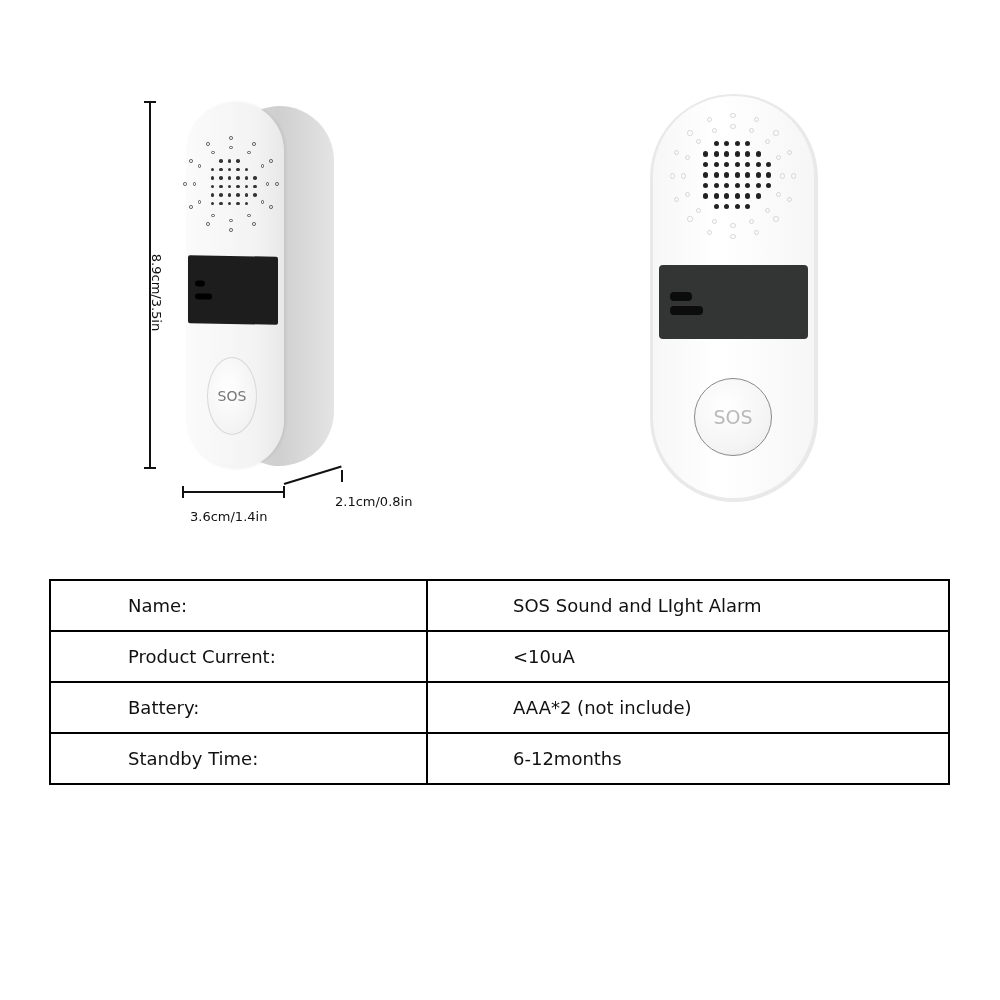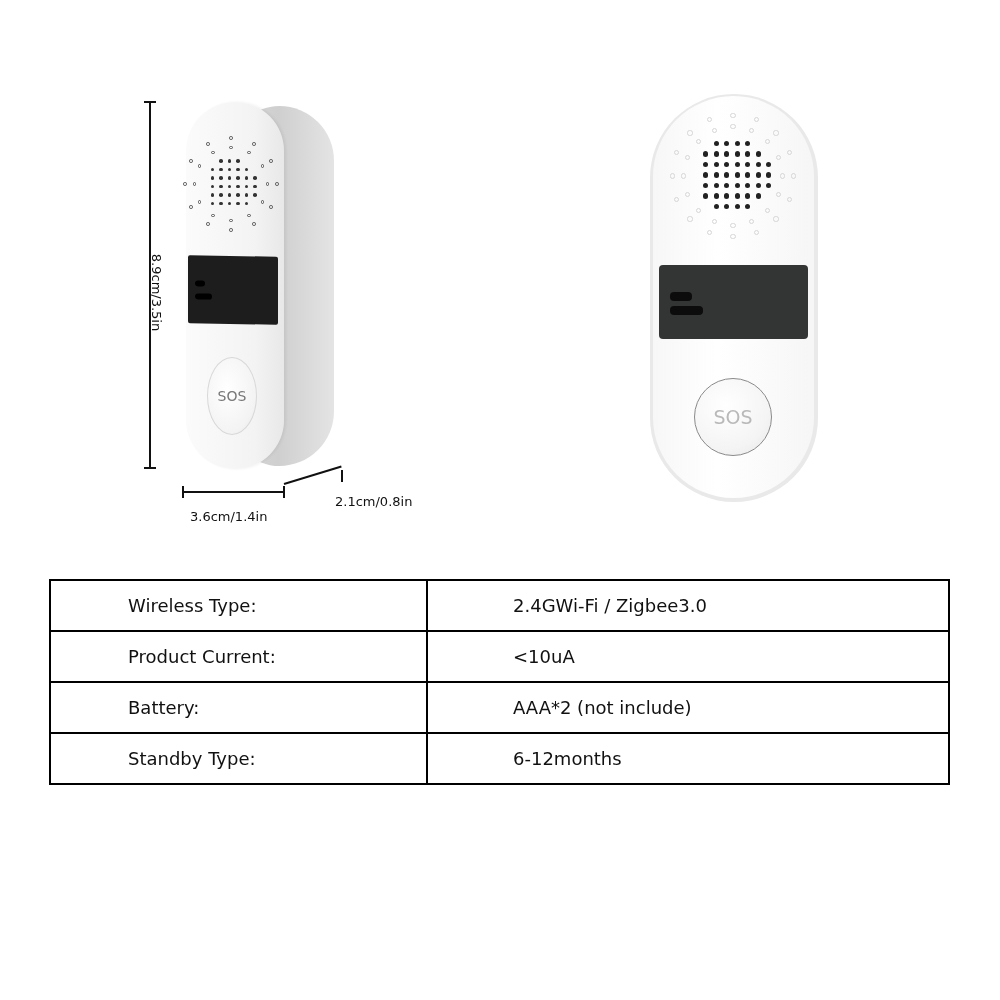--- a/index.html
+++ b/index.html
@@ -218,29 +218,29 @@
     <div class="abs slot" style="left:11px;top:41px;width:33px;height:9px;background:#0c0c0c;"></div>
   </div>
   <div class="abs front-sos">
     <span>SOS</span>
   </div>
 </div>
 
 <table class="abs spec-table">
   <tbody>
     <tr>
-      <td class="k">Wireless Type:</td>
-      <td class="v">2.4GWi-Fi / Zigbee3.0</td>
+      <td class="k">Name:</td>
+      <td class="v">SOS Sound and LIght Alarm</td>
     </tr>
     <tr>
       <td class="k">Product Current:</td>
       <td class="v">&lt;10uA</td>
     </tr>
     <tr>
       <td class="k">Battery:</td>
       <td class="v">AAA*2 (not include)</td>
     </tr>
     <tr>
-      <td class="k">Standby Type:</td>
+      <td class="k">Standby Time:</td>
       <td class="v">6-12months</td>
     </tr>
   </tbody>
 </table>
 
 </body></html>

